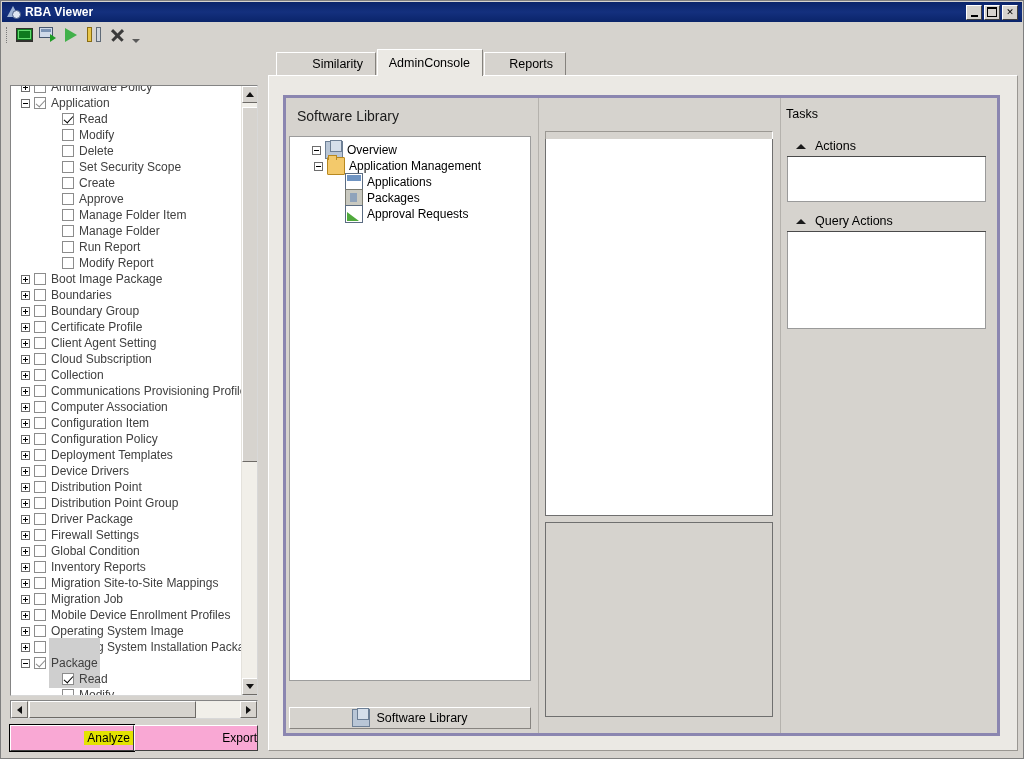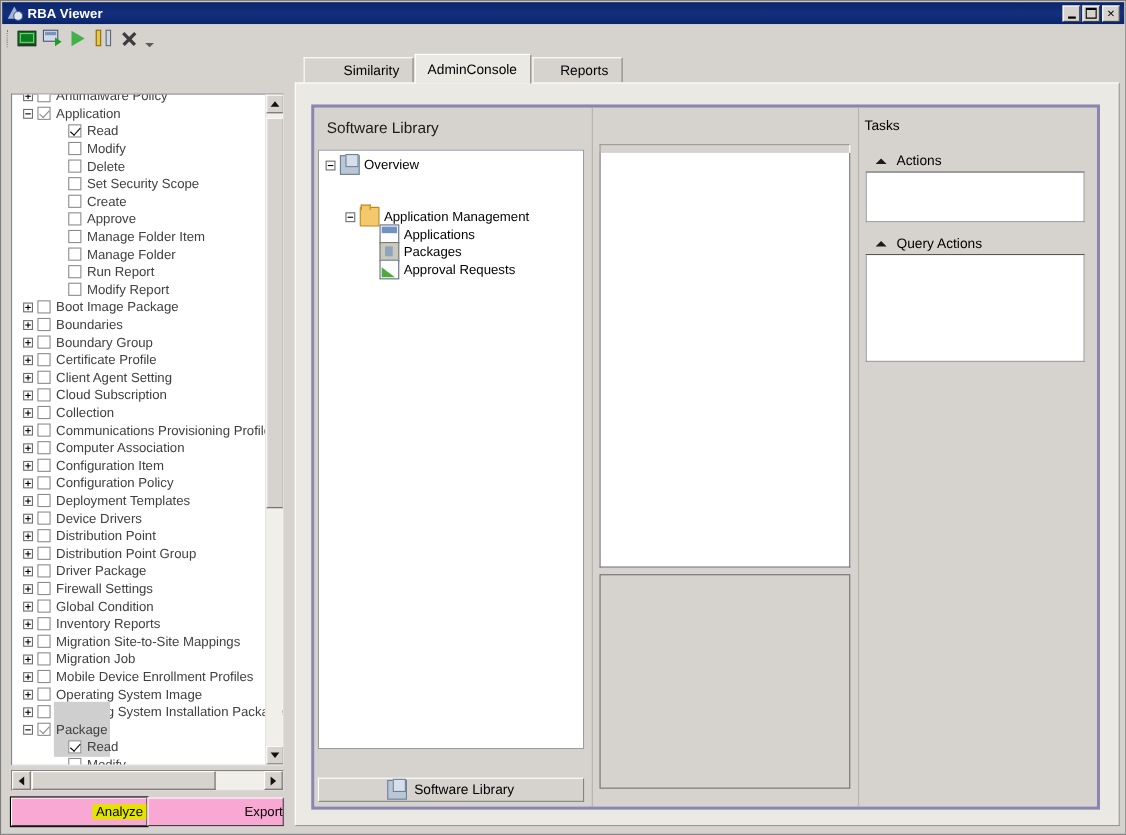--- a/index.html
+++ b/index.html
@@ -930,26 +930,26 @@
     </div>
 
   <div class="tabcontent">
 
     <div class="console">
       <div class="console-inner">
 
         <div class="swlib">
           <div class="swlib-title">Software Library</div>
           <div class="swlib-tree" id="swlib-tree">
-              <div class="swrow" style="padding-left: 6px; align-items: center;">
+              <div class="swrow" style="padding-left: 22px; align-items: center;">
                 <span class="exp"></span>
                 <span class="ico ico-cube"></span>
                 <span>Overview</span>
               </div>
-              <div class="swrow" style="padding-left: 24px; margin-top: 31px;">
+              <div class="swrow" style="padding-left: 24px;">
                 <span class="exp"></span>
                 <span class="ico ico-folder"></span>
                 <span>Application Management</span>
               </div>
               <div class="swrow" style="padding-left: 42px;">
                 <span class="spacer"></span>
                 <span class="ico ico-app"></span>
                 <span>Applications</span>
               </div>
               <div class="swrow" style="padding-left: 42px;">

